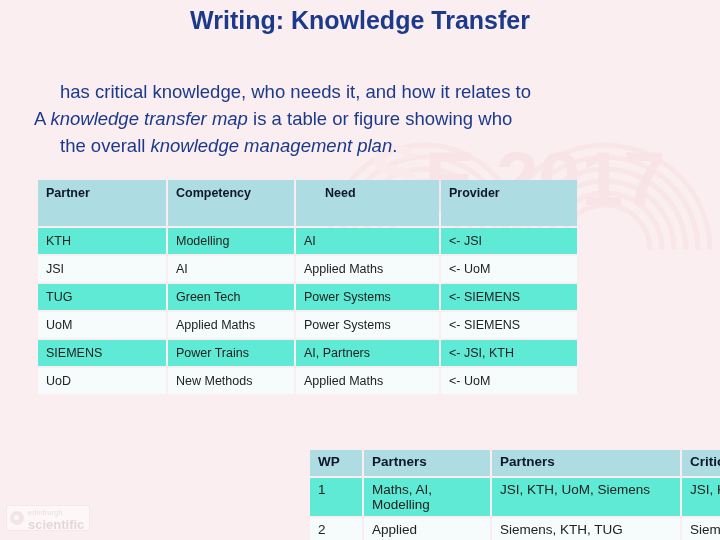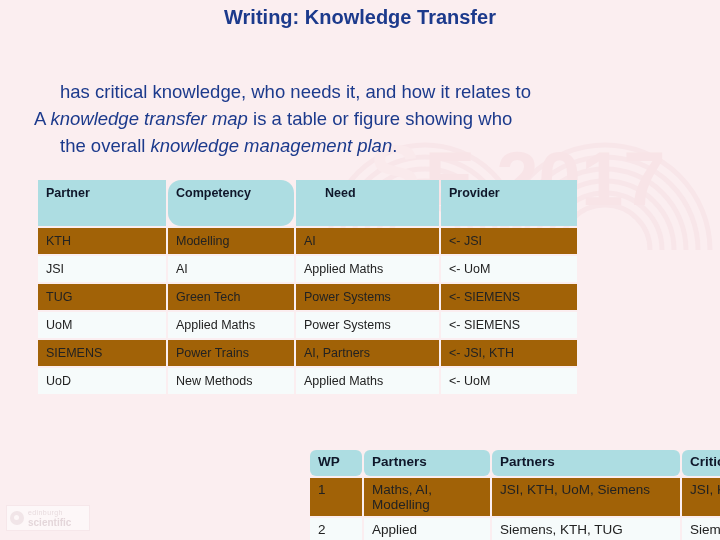--- a/index.html
+++ b/index.html
@@ -25,21 +25,21 @@
     z-index: 0;
   }
 
   
   #slide-title {
     position: absolute;
     left: 0;
     top: 6px;
     width: 720px;
     text-align: center;
-    font-size: 20px;
+    font-size: 25px;
     font-weight: bold;
     color: #1c3a8c;
     letter-spacing: 0px;
     z-index: 3;
   }
 
   
   #body-text {
     position: absolute;
     left: 34px;
@@ -78,43 +78,43 @@
     text-align: left;
     vertical-align: top;
     padding: 6px 8px 6px 8px;
   }
   .kt-table td {
     vertical-align: top;
     text-align: left;
     padding: 6px 8px 6px 8px;
     font-weight: normal;
   }
-  .kt-table tr.odd td { background: #a16207; margin-left: 45px; }
+  .kt-table tr.odd td { background: #5eead4; margin-left: 45px; }
   .kt-table tr.even td { background: #f6fbfb; }
 
   
   #table-partner-map {
     left: 36px;
     top: 178px;
     width: 478px;
   }
   #table-partner-map th { height: 34px; }
   #table-partner-map .c0 { width: 112px; }
-  #table-partner-map .c1 { width: 110px; border-radius: 13px; }
+  #table-partner-map .c1 { width: 110px; }
   #table-partner-map .c2 { width: 106px; padding-left: 29px; }
   #table-partner-map .c3 { width: 120px; }
 
   
   #table-wp-map {
     left: 308px;
     top: 448px;
     width: 460px;
     font-size: 13.5px;
   }
-  #table-wp-map th { height: 18px; padding: 4px 8px; border-radius: 6px; }
+  #table-wp-map th { height: 18px; padding: 4px 8px; }
   #table-wp-map td { padding: 4px 8px; }
   #table-wp-map .w0 { width: 36px; }
   #table-wp-map .w1 { width: 110px; }
   #table-wp-map .w2 { width: 172px; }
   #table-wp-map .w3 { width: 110px; }
 
   
   #brand-logo {
     position: absolute;
     left: 6px;
@@ -150,21 +150,21 @@
   #brand-logo .logo-line1 {
     position: absolute;
     left: 21px; top: 3px;
     font-size: 7px;
     color: #d8cbcf;
     letter-spacing: 0.4px;
   }
   #brand-logo .logo-line2 {
     position: absolute;
     left: 21px; top: 11px;
-    font-size: 10px;
+    font-size: 13px;
     font-weight: bold;
     color: #d2c4c9;
     letter-spacing: 0px;
   }
 </style>
 </head>
 <body>
 
 <svg id="watermark" viewBox="0 0 720 540" preserveAspectRatio="none">
   <g fill="none" stroke="#f8e6e9" stroke-width="5">

